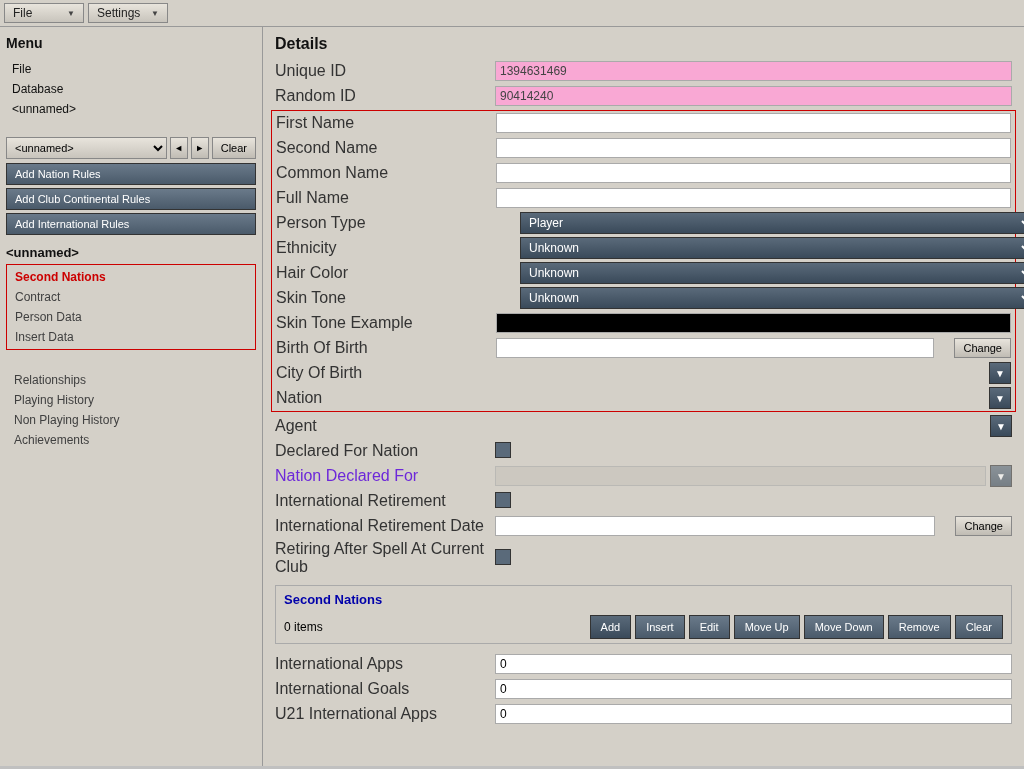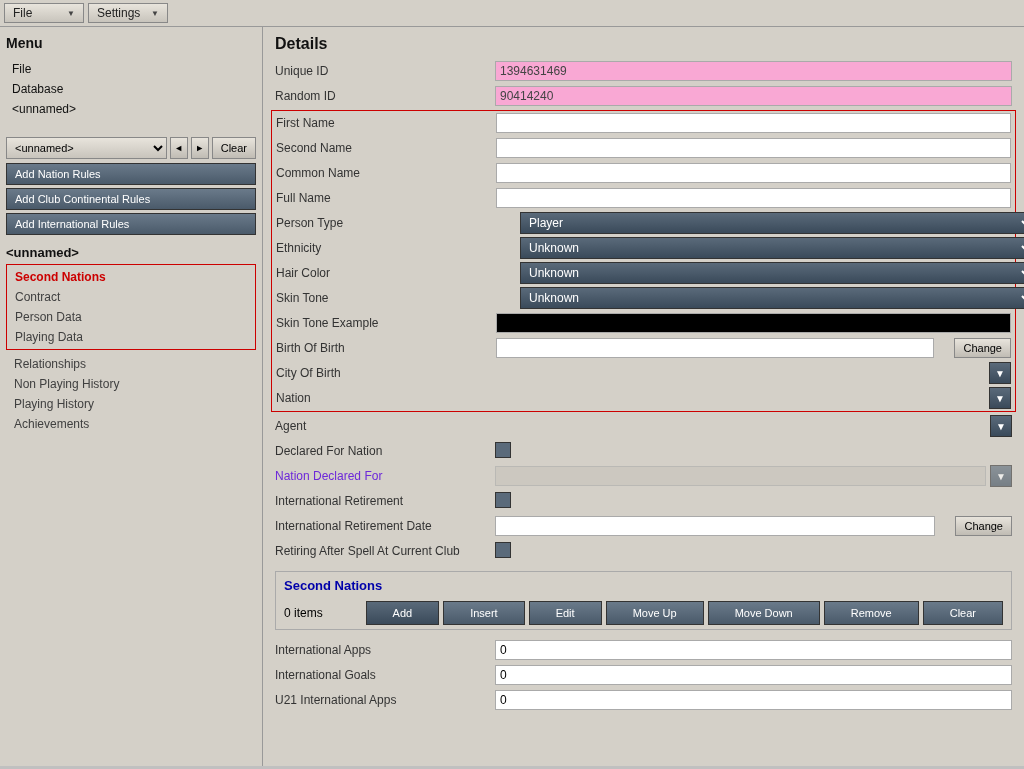--- a/index.html
+++ b/index.html
@@ -91,21 +91,21 @@
       text-align: left;
     }
 
     .sidebar-section-title {
       font-size: 13px;
       font-weight: bold;
       margin: 10px 0 4px 0;
       color: #111;
     }
 
-    .nav-list { margin-top: 4px; }
+    .nav-list { margin-top: 20px; }
     .nav-list-item {
       padding: 3px 8px;
       cursor: pointer;
       color: #404040;
       font-size: 12px;
     }
     .nav-list-item.active { color: #c00; font-weight: bold; }
 
     .nav-group-box {
       border: 1.5px solid #c00;
@@ -137,21 +137,21 @@
       display: flex;
       align-items: center;
       min-height: 24px;
       margin-bottom: 1px;
       padding: 1px 4px;
     }
     .form-label {
       width: 220px;
       flex-shrink: 0;
       color: #333;
-      font-size: 12px;
+      font-size: 16px;
     }
     .form-value {
       flex: 1;
     }
     .form-input {
       width: 100%;
       height: 20px;
       border: 1px solid #aaa;
       background: #fff;
       padding: 0 4px;
@@ -255,21 +255,21 @@
     }
     .items-count {
       flex: 1;
       font-size: 12px;
       color: #000000;
     }
     .sn-btn {
       background: linear-gradient(to bottom, #6a7a8a, #4a5a6a);
       color: #fff;
       border: 1px solid #333;
-      padding: 3px 26px;
+      padding: 3px 10px;
       font-size: 11px;
       cursor: pointer;
       height: 24px;
     }
     .sn-btn.active {
       background: linear-gradient(to bottom, #5a6a7a, #3a4a5a);
     }
 
     
     .content::-webkit-scrollbar { width: 14px; }
@@ -315,27 +315,27 @@
     <button class="sidebar-btn">Add Nation Rules</button>
     <button class="sidebar-btn">Add Club Continental Rules</button>
     <button class="sidebar-btn">Add International Rules</button>
 
     <div class="sidebar-section-title">&lt;unnamed&gt;</div>
 
     <div class="nav-group-box">
       <div class="nav-list-item active" style="color:#c00;">Second Nations</div>
       <div class="nav-list-item">Contract</div>
       <div class="nav-list-item">Person Data</div>
-      <div class="nav-list-item">Playing Data</div>
+      <div class="nav-list-item">Insert Data</div>
     </div>
 
     <div class="nav-list">
       <div class="nav-list-item">Relationships</div>
+      <div class="nav-list-item">Playing History</div>
       <div class="nav-list-item">Non Playing History</div>
-      <div class="nav-list-item">Playing History</div>
       <div class="nav-list-item">Achievements</div>
     </div>
   </div>
 
   <div class="content">
     <div class="content-header">Details</div>
 
     <div class="form-area">
 
       <div class="form-row">

